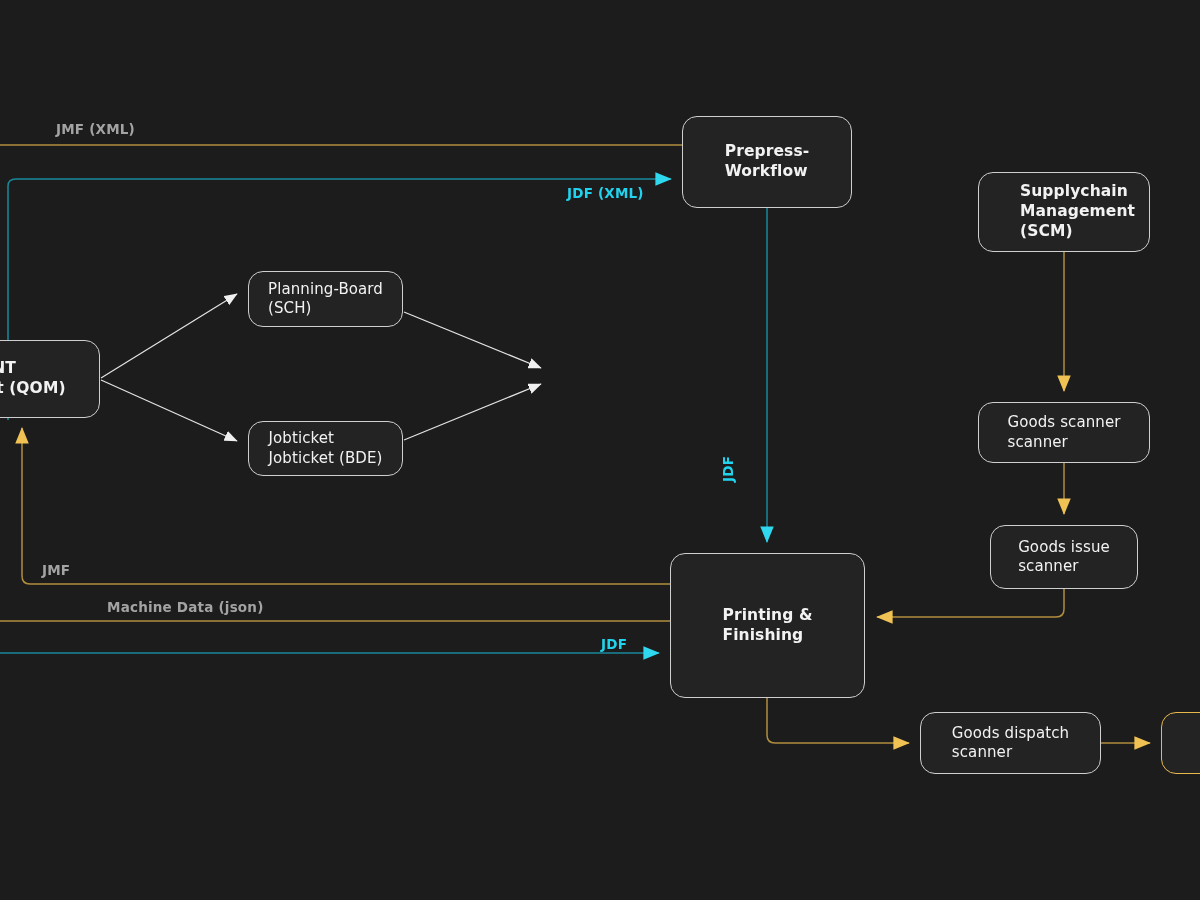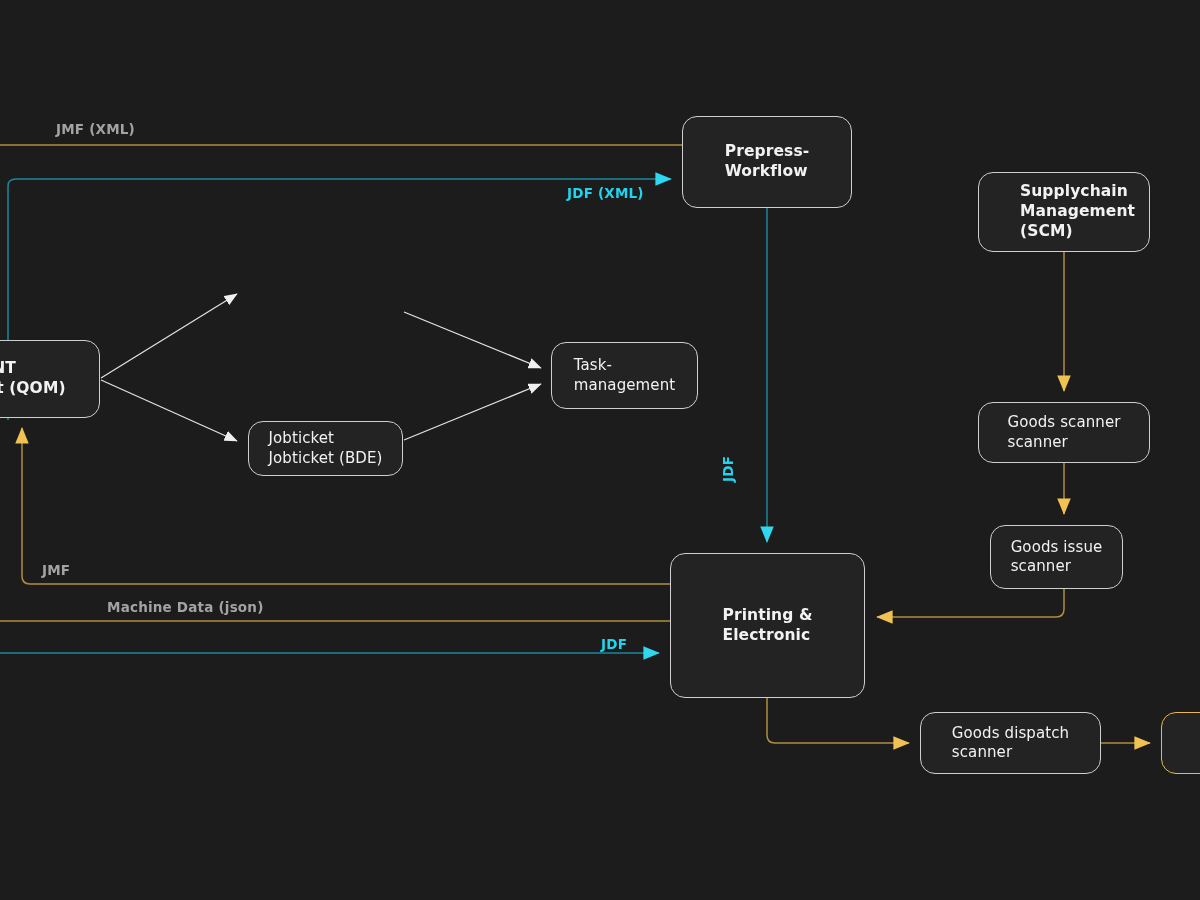--- a/index.html
+++ b/index.html
@@ -120,65 +120,65 @@
     </g>
   </svg>
 
   <div class="node bold" style="left:-60px; top:340px; width:160px; height:78px;">
     <div class="nlabel">
       <div>RINT</div>
       <div>ent (QOM)</div>
     </div>
   </div>
 
+  <div class="node normal" style="left:248px; top:271px; width:155px; height:56px;">
+    <div class="nlabel">
+      <div>Planning-Board</div>
+      <div>(SCH)</div>
+    </div>
+  </div>
 
   <div class="node normal" style="left:248px; top:421px; width:155px; height:55px;">
     <div class="nlabel">
       <div>Jobticket</div>
       <div>Jobticket (BDE)</div>
     </div>
   </div>
 
-  <div class="node normal" style="left:551px; top:342px; width:147px; height:67px;">
-    <div class="nlabel">
-      <div>Task-</div>
-      <div>management</div>
-    </div>
-  </div>
 
   <div class="node bold" style="left:682px; top:116px; width:170px; height:92px;">
     <div class="nlabel">
       <div>Prepress-</div>
       <div>Workflow</div>
     </div>
   </div>
 
   <div class="node bold" style="left:670px; top:553px; width:195px; height:145px;">
     <div class="nlabel">
       <div>Printing &amp;</div>
-      <div>Electronic</div>
+      <div>Finishing</div>
     </div>
   </div>
 
   <div class="node bold" style="left:978px; top:172px; width:172px; height:80px;padding-left:27px;">
     <div class="nlabel">
       <div>Supplychain</div>
       <div>Management</div>
       <div>(SCM)</div>
     </div>
   </div>
 
   <div class="node normal" style="left:978px; top:402px; width:172px; height:61px;">
     <div class="nlabel">
       <div>Goods scanner</div>
       <div>scanner</div>
     </div>
   </div>
 
-  <div class="node normal" style="left:990px; top:525px; width:133px; height:64px;">
+  <div class="node normal" style="left:990px; top:525px; width:148px; height:64px;">
     <div class="nlabel">
       <div>Goods issue</div>
       <div>scanner</div>
     </div>
   </div>
 
   <div class="node normal" style="left:920px; top:712px; width:181px; height:62px;">
     <div class="nlabel">
       <div>Goods dispatch</div>
       <div>scanner</div>

